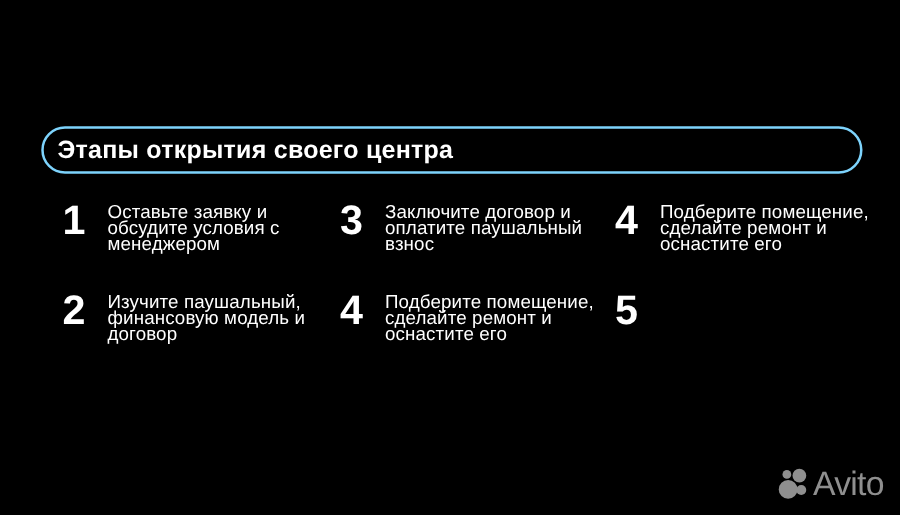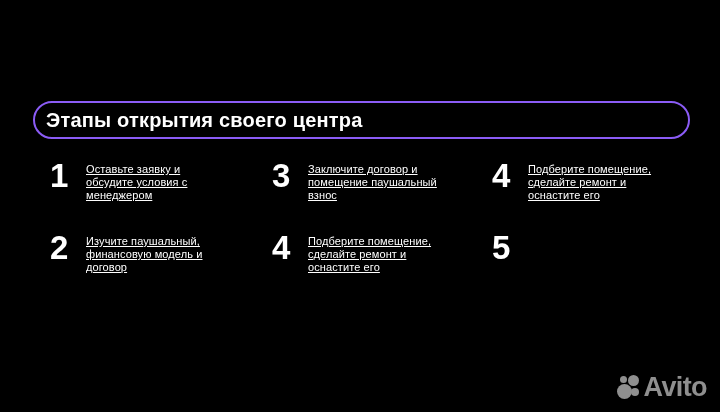--- a/index.html
+++ b/index.html
@@ -18,21 +18,21 @@
   .slide{
     position:absolute;inset:0;
     background:var(--bg);
   }
   
   .title-box{
     position:absolute;
     left:33px;top:101px;
     width:657px;height:38px;
     box-sizing:border-box;
-    border:2px solid #8b5cf6;
+    border:2px solid #7dd3fc;
     border-radius:19px;
     display:flex;align-items:center;
     padding-left:11px;
   }
   .title-box h1{
     margin:0;
     color:var(--fg);
     font-size:20px;
     font-weight:700;
     letter-spacing:0.2px;
@@ -57,27 +57,26 @@
     box-sizing:border-box;
     padding-left:2px;
     color:var(--fg);
     font-size:33px;
     font-weight:700;
     line-height:28px;
     margin-top:2px;
   }
   .step-text{
     color:var(--fg);
-    font-size:11px;
+    font-size:15px;
     line-height:13px;
     font-weight:400;
     letter-spacing:0.1px;
     white-space:pre-line;
     padding-top:3px;
-    text-decoration:underline;
   }
   
   .watermark{
     position:absolute;
     right:13px;bottom:11px;
     display:flex;
     align-items:center;
     gap:3px;
   }
   .avito-mark{
@@ -90,21 +89,21 @@
     border-radius:50%;
     background:var(--muted);
   }
   .c-top-left   {width:7px; height:7px;  left:3px;  top:1px;}
   .c-top-right  {width:11px;height:11px; left:11px; top:0;}
   .c-bottom-left{width:15px;height:15px; left:0;    top:9px;}
   .c-bottom-right{width:8px;height:8px;  left:14px; top:13px;}
   .avito-word{
     color:var(--muted);
     font-size:27px;
-    font-weight:700;
+    font-weight:400;
     letter-spacing:-0.6px;
     line-height:1;
   }
 </style>
 </head>
 <body>
 
 <div class="slide">
 
   <div class="title-box">
@@ -120,21 +119,21 @@
     </div>
     <div class="step">
       <div class="step-number">2</div>
       <div class="step-text">Изучите паушальный,
 финансовую модель и
 договор</div>
     </div>
     <div class="step">
       <div class="step-number">3</div>
       <div class="step-text">Заключите договор и
-помещение паушальный
+оплатите паушальный
 взнос</div>
     </div>
     <div class="step">
       <div class="step-number">4</div>
       <div class="step-text">Подберите помещение,
 сделайте ремонт и
 оснастите его</div>
     </div>
     <div class="step">
       <div class="step-number">4</div>

